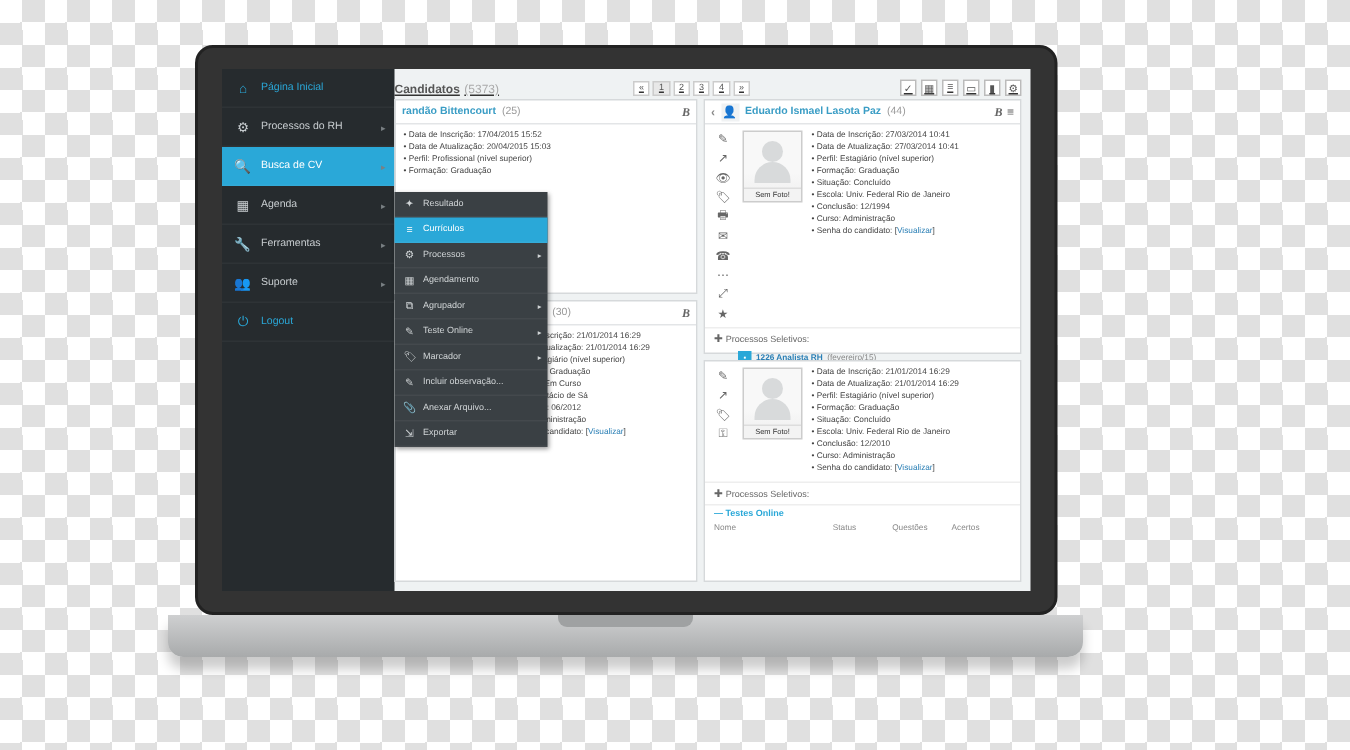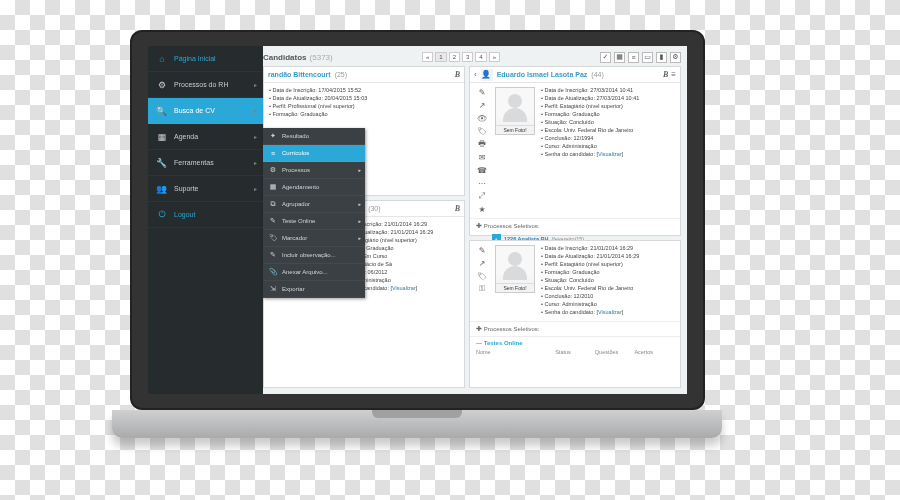--- a/index.html
+++ b/index.html
@@ -3,21 +3,21 @@
 <meta charset="utf-8">
 <style>
 * { margin:0; padding:0; box-sizing:border-box; }
 body { width:900px; height:500px; background:repeating-conic-gradient(#e0e0e0 0 25%,#fff 0 50%) 0 0/30px 30px; font-family:Arial,Helvetica,sans-serif; position:relative; }
 .laptop { position:absolute; left:130px; top:30px; width:575px; height:420px; }
 .screen { width:100%; height:380px; background:#333; border:2px solid #222; border-radius:12px; padding:14px 16px; }
 .display { width:100%; height:100%; background:#eff2f3; position:relative; overflow:hidden; font-size:7px; color:#333; }
 .base { width:610px; height:28px; margin-left:-18px; background:linear-gradient(#cfd0d1,#a8aaab); border-radius:0 0 10px 10px; position:relative; box-shadow:0 8px 8px rgba(0,0,0,.2); }
 .base::before { content:""; position:absolute; left:50%; top:0; transform:translateX(-50%); width:90px; height:8px; background:#9fa1a2; border-radius:0 0 6px 6px; }
 
-.page-header { position:absolute; left:115px; right:6px; top:4px; height:14px; display:flex; align-items:center; }
+.page-header { position:absolute; left:115px; right:6px; top:4px; height:14px; display:flex; align-items:flex-end;text-decoration:underline; }
 .page-header .title { font-size:8px; font-weight:bold; color:#555; }
 .page-header .count { font-size:8px; color:#aaa; margin-left:3px; }
 .pager { margin-left:auto; display:flex; gap:2px; margin-right:100px; }
 .pager span, .pager a { display:inline-block; padding:1px 3px; background:#fff; border:1px solid #ccc; font-size:6px; color:#555; }
 .pager .cur { background:#e8e8e8; }
 .toolbar { display:flex; gap:3px; }
 .toolbar .tbtn { width:11px; height:11px; background:#fff; border:1px solid #bbb; display:flex; align-items:center; justify-content:center; font-size:7px; color:#555; }
 
 .sidebar { position:absolute; left:0; top:0; width:115px; height:100%; background:#262b2e; color:#c8cdd0; }
 .sidebar .item { height:26px; display:flex; align-items:center; padding:0 8px; gap:6px; font-size:7px; position:relative; border-bottom:1px solid rgba(255,255,255,.04); }

